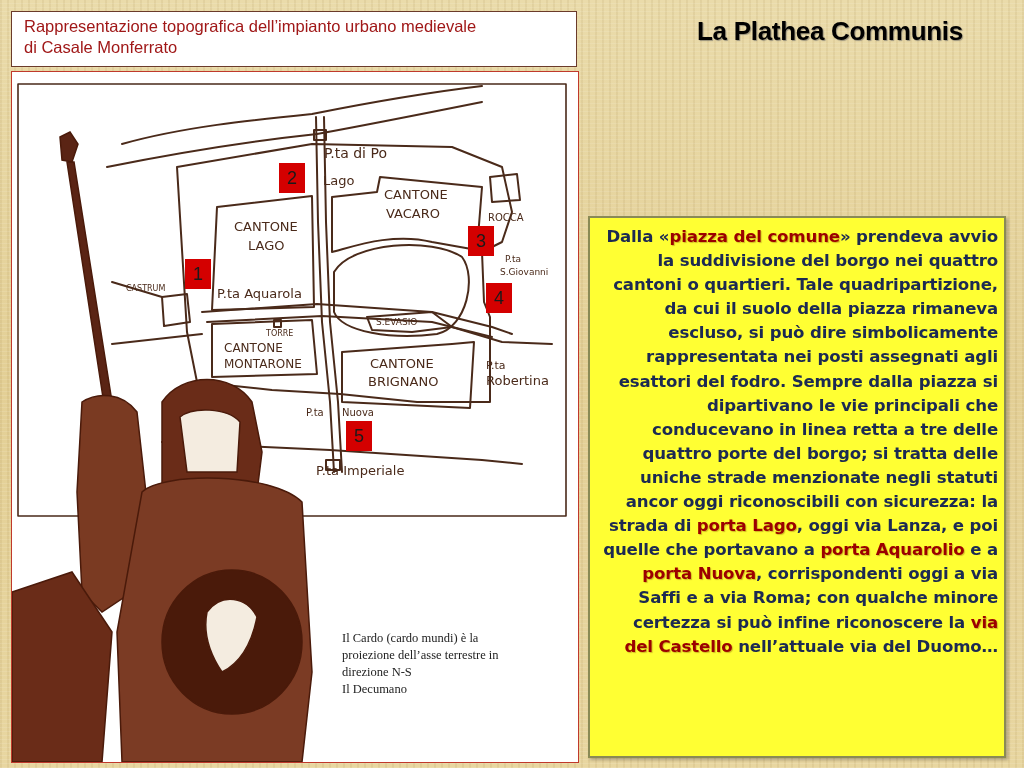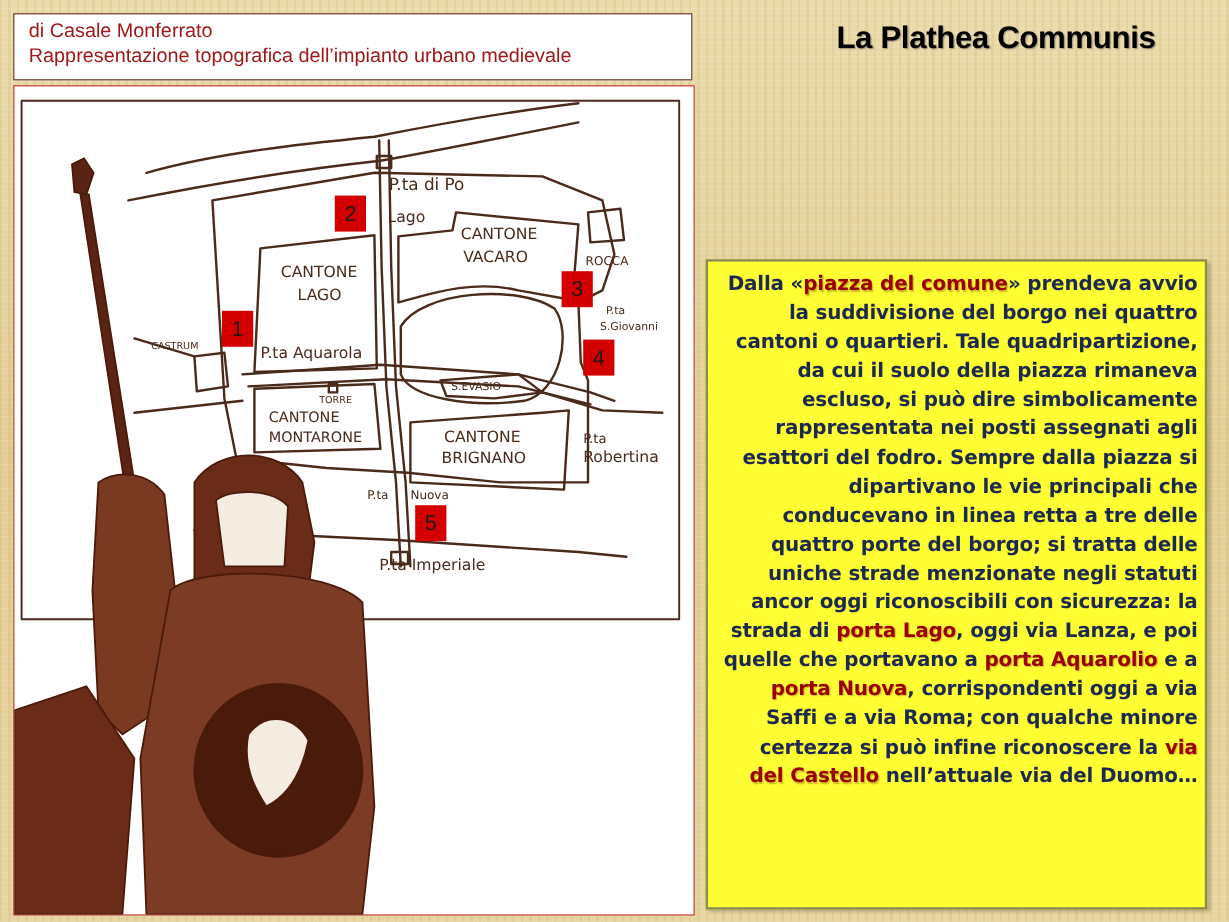--- a/index.html
+++ b/index.html
@@ -43,22 +43,22 @@
     font-family:"DejaVu Sans", sans-serif; font-weight:bold; font-size:16.6px;
     line-height:24.1px; color:#1c2a52; letter-spacing:-0.15px;text-align:right;
   }
   .hl { color:#9b0000; text-shadow: 1px 1px 1px rgba(120,60,0,0.35); }
   .lbl { font-family:"DejaVu Sans", sans-serif; fill:#4a2a1a; }
 </style>
 </head>
 <body>
 
 <div class="caption-box">
+  <div>Rappresentazione topografica dell’impianto urbano medievale</div>
   <div>di Casale Monferrato</div>
-  <div>Rappresentazione topografica dell’impianto urbano medievale</div>
 </div>
 
 <div class="slide-title">La Plathea  Communis</div>
 
 <div class="map-frame">
   <svg width="566" height="690" viewBox="0 0 566 690">
     <g fill="none" stroke="#4a2a1a" stroke-width="2" stroke-linejoin="round" stroke-linecap="round">
 
       <rect x="6" y="12" width="548" height="432" stroke-width="1.6"></rect>
 
@@ -137,17 +137,23 @@
       <path d="M0 520 L60 500 L100 560 L90 690 L0 690 Z" fill="#6a2c18"></path>
     </g>
   </svg>
 
   <div class="marker" style="left:173px; top:187px;">1</div>
   <div class="marker" style="left:267px; top:91px;">2</div>
   <div class="marker" style="left:456px; top:154px;">3</div>
   <div class="marker" style="left:474px; top:211px;">4</div>
   <div class="marker" style="left:334px; top:349px;">5</div>
 
+  <div class="map-note">
+    <div>Il Cardo (cardo mundi) è la</div>
+    <div>proiezione dell’asse terrestre in</div>
+    <div>direzione N-S</div>
+    <div>Il Decumano</div>
+  </div>
 </div>
 
 <div class="text-box">
   <span>Dalla «</span><span class="hl">piazza del comune</span><span>» prendeva avvio la suddivisione del borgo nei quattro cantoni o quartieri. Tale quadripartizione, da cui il suolo della piazza rimaneva escluso, si può dire simbolicamente rappresentata nei posti assegnati agli esattori del fodro. Sempre dalla piazza si dipartivano le vie principali che conducevano in linea retta a tre delle quattro porte del borgo; si tratta delle uniche strade menzionate negli statuti ancor oggi riconoscibili con sicurezza: la strada di </span><span class="hl">porta Lago</span><span>, oggi via Lanza, e poi quelle che portavano a </span><span class="hl">porta Aquarolio</span><span> e a </span><span class="hl">porta Nuova</span><span>, corrispondenti oggi a via Saffi e a via Roma; con qualche minore certezza si può infine riconoscere la </span><span class="hl">via del Castello</span><span> nell’attuale via del Duomo…</span>
 </div>
 
 </body></html>

